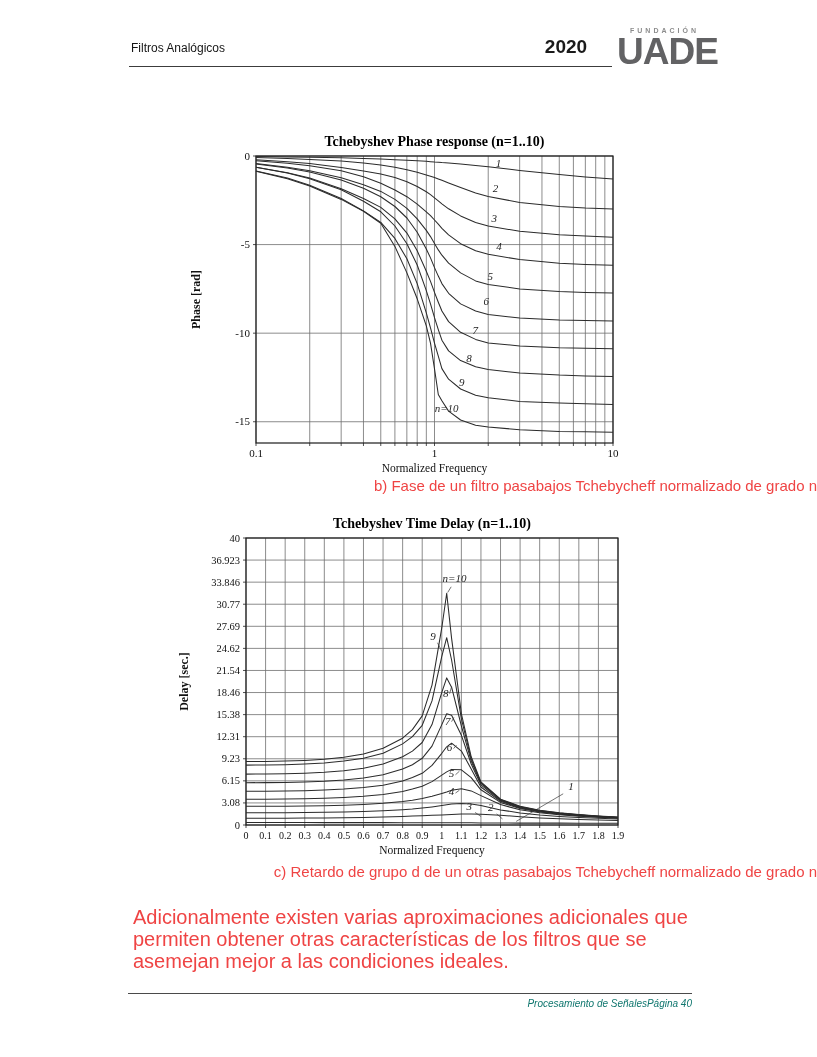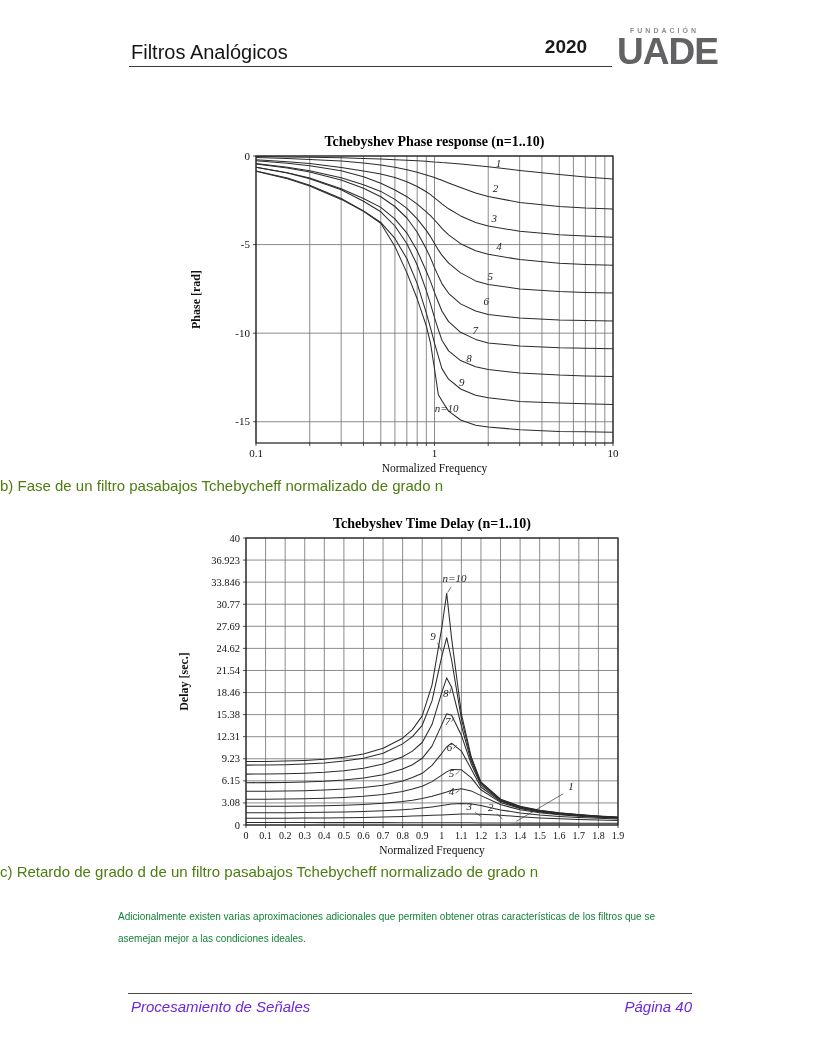--- a/index.html
+++ b/index.html
@@ -1,31 +1,31 @@
 <!DOCTYPE html>
 <html><head>
 <meta charset="utf-8">
 <style>
   html,body{margin:0;padding:0;background:#e8e8e8;}
   .page{position:relative;width:817px;height:1057px;background:#ffffff;margin:0 auto;
         font-family:"Liberation Sans","DejaVu Sans",sans-serif;color:#111;overflow:hidden;}
   .abs{position:absolute;}
-  .header-title{left:131px;top:41px;font-size:20px;color:#151515;}
+  .header-title{left:131px;top:41px;font-size:12px;color:#151515;}
   .header-year{left:520px;top:36px;width:92px;text-align:center;font-size:19px;font-weight:bold;color:#1a1a1a;}
   .header-rule{left:129px;top:66px;width:483px;height:0;border-top:1.5px solid #3c3c3c;}
   .logo{left:617px;top:27px;width:95px;text-align:center;}
   .logo-top{font-size:7px;font-weight:bold;letter-spacing:3px;color:#8c8c8c;white-space:nowrap;}
   .logo-main{font-size:37px;font-weight:800;color:#626264;letter-spacing:-1px;line-height:0.95;margin-top:0;}
-  .caption{left:0;width:817px;text-align:left;font-size:15px;color:#4d7c0f;}
+  .caption{left:0;width:817px;text-align:right;font-size:15px;color:#ef4444;}
   .cap-b{top:477px;}
   .cap-c{top:863px;}
-  .paragraph{left:118px;top:906px;width:572px;font-size:10px;line-height:22px;color:#15803d;}
+  .paragraph{left:133px;top:906px;width:572px;font-size:20px;line-height:22px;color:#ef4444;}
   .footer-rule{left:128px;top:993px;width:564px;height:0;border-top:1.5px solid #4a4a4a;}
-  .footer-row{left:131px;top:998px;width:561px;display:flex;justify-content:space-between;
-              font-size:15px;font-style:italic;color:#6d28d9;}
+  .footer-row{left:131px;top:998px;width:561px;display:flex;justify-content:flex-end;
+              font-size:10px;font-style:italic;color:#0f766e;}
   svg{position:absolute;}
   #chart1-svg{left:180px;top:128px;}
   #chart2-svg{left:170px;top:510px;}
 </style>
 </head>
 <body>
 
 <div class="page">
 
   <div class="abs header-title">Filtros Analógicos</div>
@@ -248,21 +248,21 @@
       <text x="350.10526315789474" y="329" font-size="10" font-family="&quot;Liberation Serif&quot;,&quot;DejaVu Serif&quot;,serif" fill="#111" text-anchor="middle">1.4</text>
       <text x="369.6842105263158" y="329" font-size="10" font-family="&quot;Liberation Serif&quot;,&quot;DejaVu Serif&quot;,serif" fill="#111" text-anchor="middle">1.5</text>
       <text x="389.2631578947369" y="329" font-size="10" font-family="&quot;Liberation Serif&quot;,&quot;DejaVu Serif&quot;,serif" fill="#111" text-anchor="middle">1.6</text>
       <text x="408.8421052631579" y="329" font-size="10" font-family="&quot;Liberation Serif&quot;,&quot;DejaVu Serif&quot;,serif" fill="#111" text-anchor="middle">1.7</text>
       <text x="428.42105263157896" y="329" font-size="10" font-family="&quot;Liberation Serif&quot;,&quot;DejaVu Serif&quot;,serif" fill="#111" text-anchor="middle">1.8</text>
       <text x="448" y="329" font-size="10" font-family="&quot;Liberation Serif&quot;,&quot;DejaVu Serif&quot;,serif" fill="#111" text-anchor="middle">1.9</text>
       <text x="262" y="18" font-size="14" font-weight="bold" font-family="&quot;Liberation Serif&quot;,&quot;DejaVu Serif&quot;,serif" fill="#000" text-anchor="middle">Tchebyshev Time Delay (n=1..10)</text>
       <text x="262" y="344" font-size="11.5" font-family="&quot;Liberation Serif&quot;,&quot;DejaVu Serif&quot;,serif" fill="#111" text-anchor="middle">Normalized Frequency</text>
       <text x="18" y="171.5" font-size="12" font-weight="bold" font-family="&quot;Liberation Serif&quot;,&quot;DejaVu Serif&quot;,serif" fill="#111" text-anchor="middle" transform="rotate(-90 18 171.5)">Delay [sec.]</text>
     </svg>
-  <div class="abs caption cap-c">c) Retardo de grado d de un filtro pasabajos Tchebycheff normalizado de grado n</div>
+  <div class="abs caption cap-c">c) Retardo de grupo d de un otras pasabajos Tchebycheff normalizado de grado n</div>
 
   <div class="abs paragraph">Adicionalmente existen varias aproximaciones adicionales que permiten obtener otras características de los filtros que se asemejan mejor a las condiciones ideales.</div>
 
   <div class="abs footer-rule"></div>
   <div class="abs footer-row">
     <span>Procesamiento de Señales</span>
     <span>Página 40</span>
   </div>
 
 </div>

